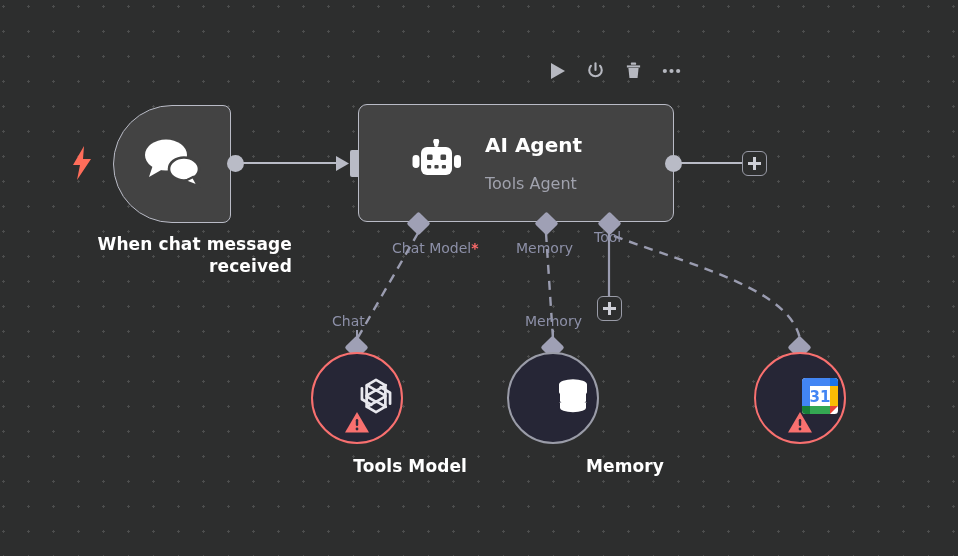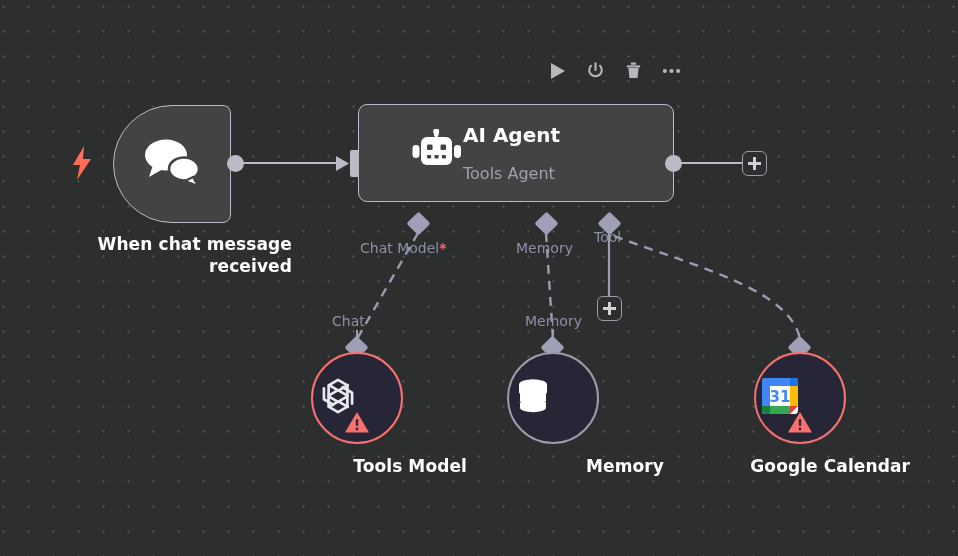--- a/index.html
+++ b/index.html
@@ -57,26 +57,27 @@
     color: #a0a2ad;
     font-weight: 400;
     font-size: 15px;
     line-height: 20px;
     margin-top: 3px;
   }
 
   
   .agent-node {
     position: absolute; left: 358px; top: 104px;
-    width: 316px; height: 98px;
+    width: 316px; height: 118px;
     background: #434343;
     border: 1.6px solid #b9bbc6;
     border-radius: 9px;
     display: flex; align-items: center;
     padding-left: 52px;
+    gap: 22px;
   }
   .agent-text .agent-title {
     color: #ffffff; font-weight: 700; font-size: 20px; line-height: 26px;
   }
   .agent-text .agent-sub {
     color: #a0a2ad; font-weight: 400; font-size: 16px; line-height: 22px; margin-top: 15px;
   }
 
   
   .port-dot {
@@ -121,21 +122,21 @@
   }
   .port-label .req { color: #ff6b6b; font-weight: 700; }
 
   
   .sub-node {
     position: absolute;
     width: 92px; height: 92px;
     border-radius: 50%;
     background: #262636;
     border: 2.4px solid #9a9ca8;
-    display: flex; align-items: center; justify-content: flex-start;
+    display: flex; align-items: center; justify-content: flex-end;
   }
   .sub-node.error { border-color: #f8706f; }
   .warn-badge {
     position: absolute;
     left: 50%; transform: translateX(-50%);
     bottom: 8px;
     width: 26px; height: 23px;
   }
 </style>
 </head>
@@ -246,21 +247,21 @@
       <div class="agent-sub">Tools Agent</div>
     </div>
   </div>
   <div class="port-dot" style="left:665px; top:155px;"></div>
   <div class="plus-btn" style="left:742px; top:151px;"></div>
 
   <div class="diamond" style="left:410px; top:215px;"></div>
   <div class="diamond" style="left:538px; top:215px;"></div>
   <div class="diamond" style="left:601px; top:215px;"></div>
 
-  <div class="port-label" style="left:360px; top:239px;">
+  <div class="port-label" style="left:392px; top:239px;">
     <span>Chat Model</span><span class="req">*</span>
   </div>
   <div class="port-label" style="left:516px; top:239px;">Memory</div>
   <div class="port-label" style="left:594px; top:228px;">Tool</div>
 
   <div class="plus-btn" style="left:597px; top:296px;"></div>
 
   <div class="port-label" style="left:332px; top:312px;">Chat</div>
   <div class="diamond" style="left:348px; top:339px;"></div>
   <div class="sub-node error" style="left:311px; top:352px;">
@@ -316,16 +317,15 @@
     </span>
     <span class="warn-badge">
       <svg width="26" height="23" viewBox="0 0 26 23">
         <polygon points="13,1 25,21.5 1,21.5" fill="#f8706f"></polygon>
         <rect x="11.8" y="8" width="2.4" height="7" rx="1.2" fill="#2b2b3a"></rect>
         <circle cx="13" cy="18" r="1.4" fill="#2b2b3a"></circle>
       </svg>
     </span>
   </div>
   <div class="node-caption" style="left:690px; top:455px; width:220px;">
-    <span>Google Calendar</span>
   </div>
 
 </div>
 
 </body></html>

